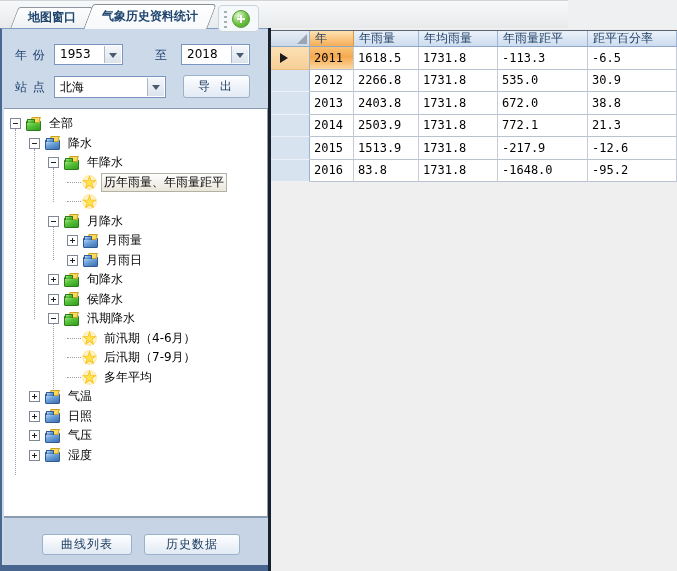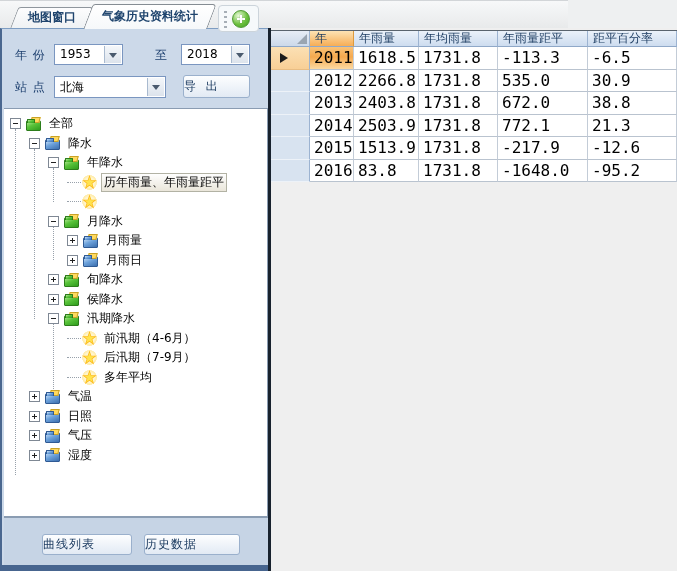--- a/index.html
+++ b/index.html
@@ -42,21 +42,21 @@
     background:#47658f; }
   .flabel { position:absolute; color:#1c3f6e; letter-spacing:1px; }
   .combo { position:absolute; background:#fff; border:1px solid #7a96c0; }
   .combo .val { position:absolute; left:5px; top:2px; right:19px; color:#000; white-space:nowrap; overflow:hidden; }
   .combo .dd { position:absolute; top:1px; right:1px; bottom:1px; width:17px;
     background:linear-gradient(#f4f7fa,#dce3ec); border-left:1px solid #a9bacf; }
   .combo .dd::after { content:''; position:absolute; left:50%; top:50%; margin:-2px 0 0 -4px;
     border-left:4px solid transparent; border-right:4px solid transparent;
     border-top:5px solid #4a5a6e; }
   .pbtn { position:absolute; background:linear-gradient(#fdfeff,#e2eaf4);
-    border:1px solid #9ab0cc; border-radius:3px; color:#16365c; text-align:left;
+    border:1px solid #9ab0cc; border-radius:3px; color:#16365c; text-align:center;
     letter-spacing:3px; cursor:default; }
   .lbl-year    { left:13px;  top:18px; }
   .combo-from  { left:52px;  top:15px; width:69px;  height:21px; }
   .lbl-to      { left:153px; top:18px; }
   .combo-to    { left:179px; top:15px; width:69px;  height:21px; }
   .lbl-station { left:13px;  top:50px; }
   .combo-stn   { left:52px;  top:47px; width:112px; height:22px; }
   .btn-export  { left:181px; top:46px; width:67px;  height:23px; line-height:21px; }
 
   
@@ -117,21 +117,21 @@
     border-right:1px solid #9cb3d1; border-bottom:1px solid #8fa8c8; }
   .corner::after { content:''; position:absolute; right:2px; bottom:2px;
     border-left:10px solid transparent; border-bottom:10px solid #9aa5b1; }
   .rh { position:relative; background:#d8e3f0; border-right:1px solid #9cb3d1;
     border-bottom:1px solid #edf2f8; }
   .rh.sel { background:linear-gradient(#fbe0b4,#f8cf96); border-bottom-color:#e8bd84; }
   .arrow { position:absolute; left:9px; top:50%; margin-top:-5px; width:0; height:0;
     border-left:8px solid #1b1b1b; border-top:5px solid transparent; border-bottom:5px solid transparent; }
   .c { background:#fff; border-right:1px solid #c3ccd7; border-bottom:1px solid #b9c3cf;
     display:flex; align-items:center; padding:0 4px; color:#000; white-space:nowrap;
-    font-family:"DejaVu Sans Mono","Liberation Mono",monospace; font-size:16px; overflow:hidden; }
+    font-family:"DejaVu Sans Mono","Liberation Mono",monospace; font-size:12px; overflow:hidden; }
   .c.ysel { background:linear-gradient(180deg,#f9c277 0%,#f6a94e 45%,#fcd9a2 100%); }
 </style>
 </head>
 <body>
 
 <div class="app">
 
   <div class="tabstrip">
     <div class="tab tab-map">
       <span class="bg"></span>

